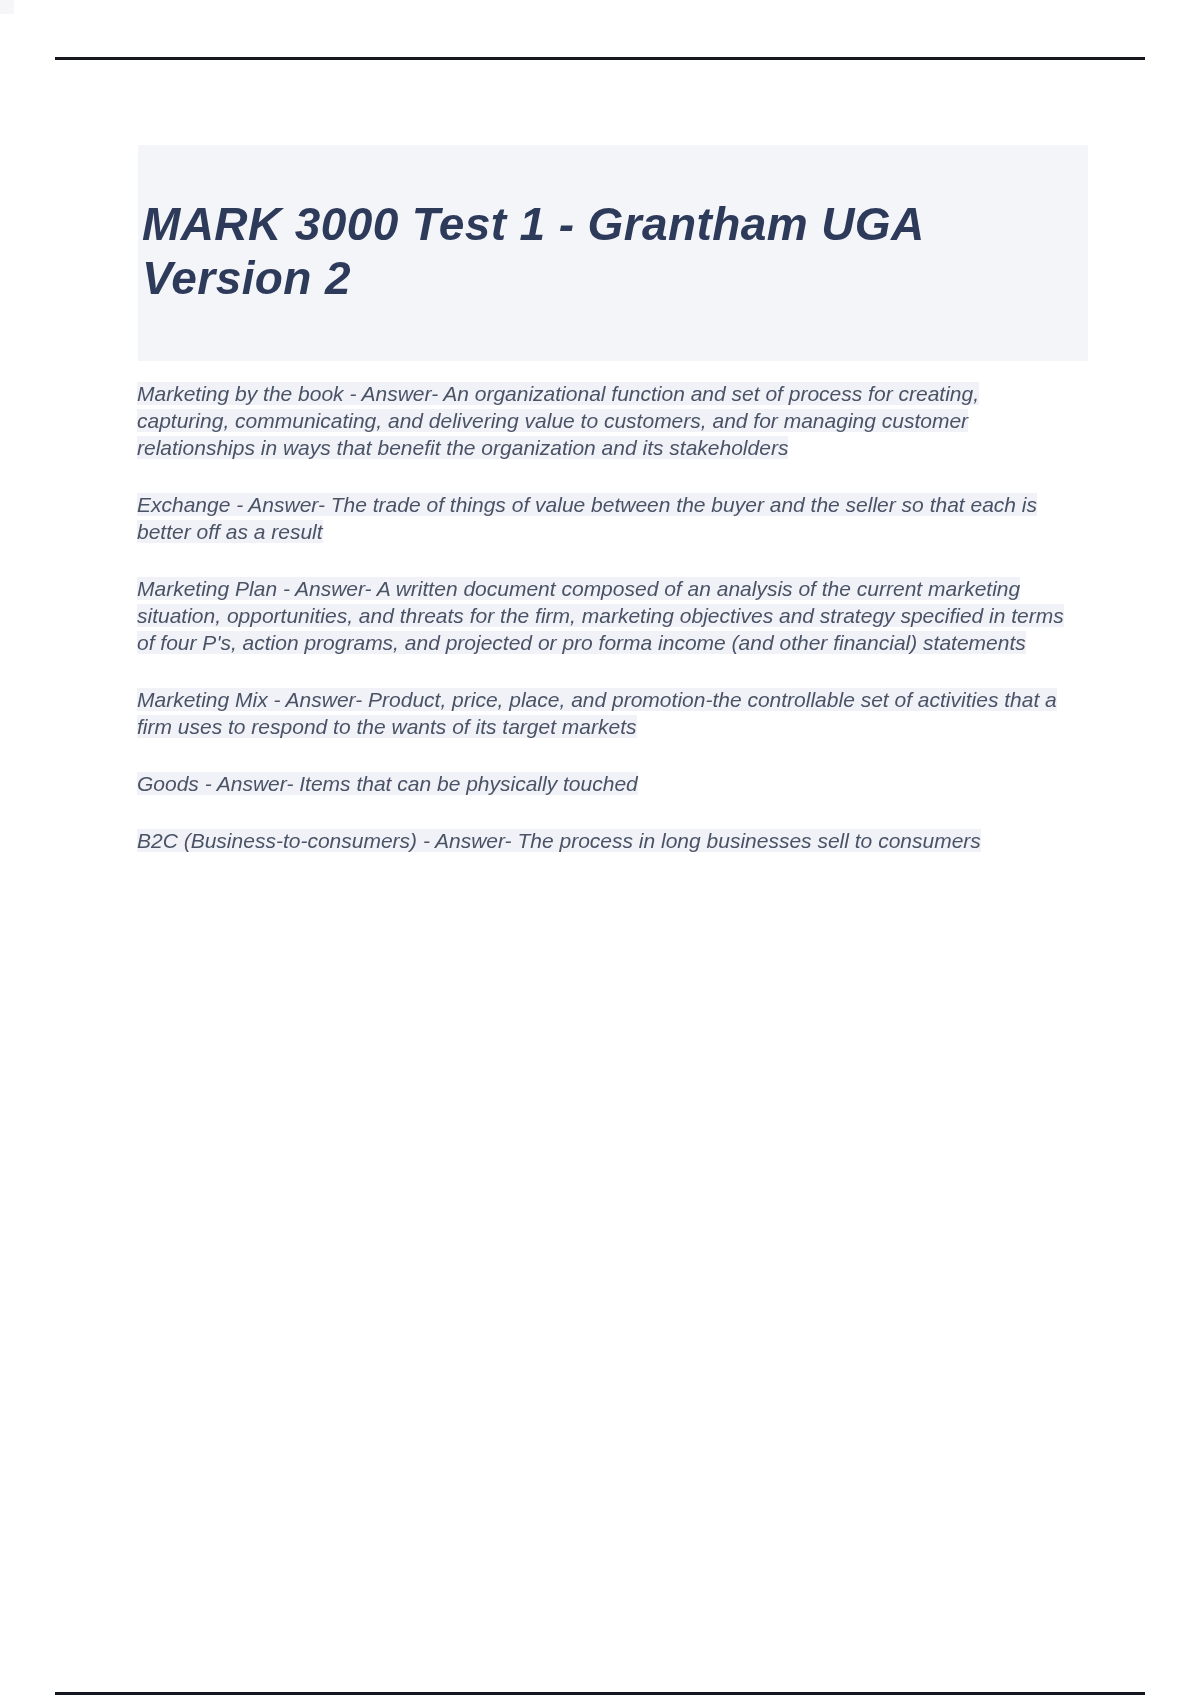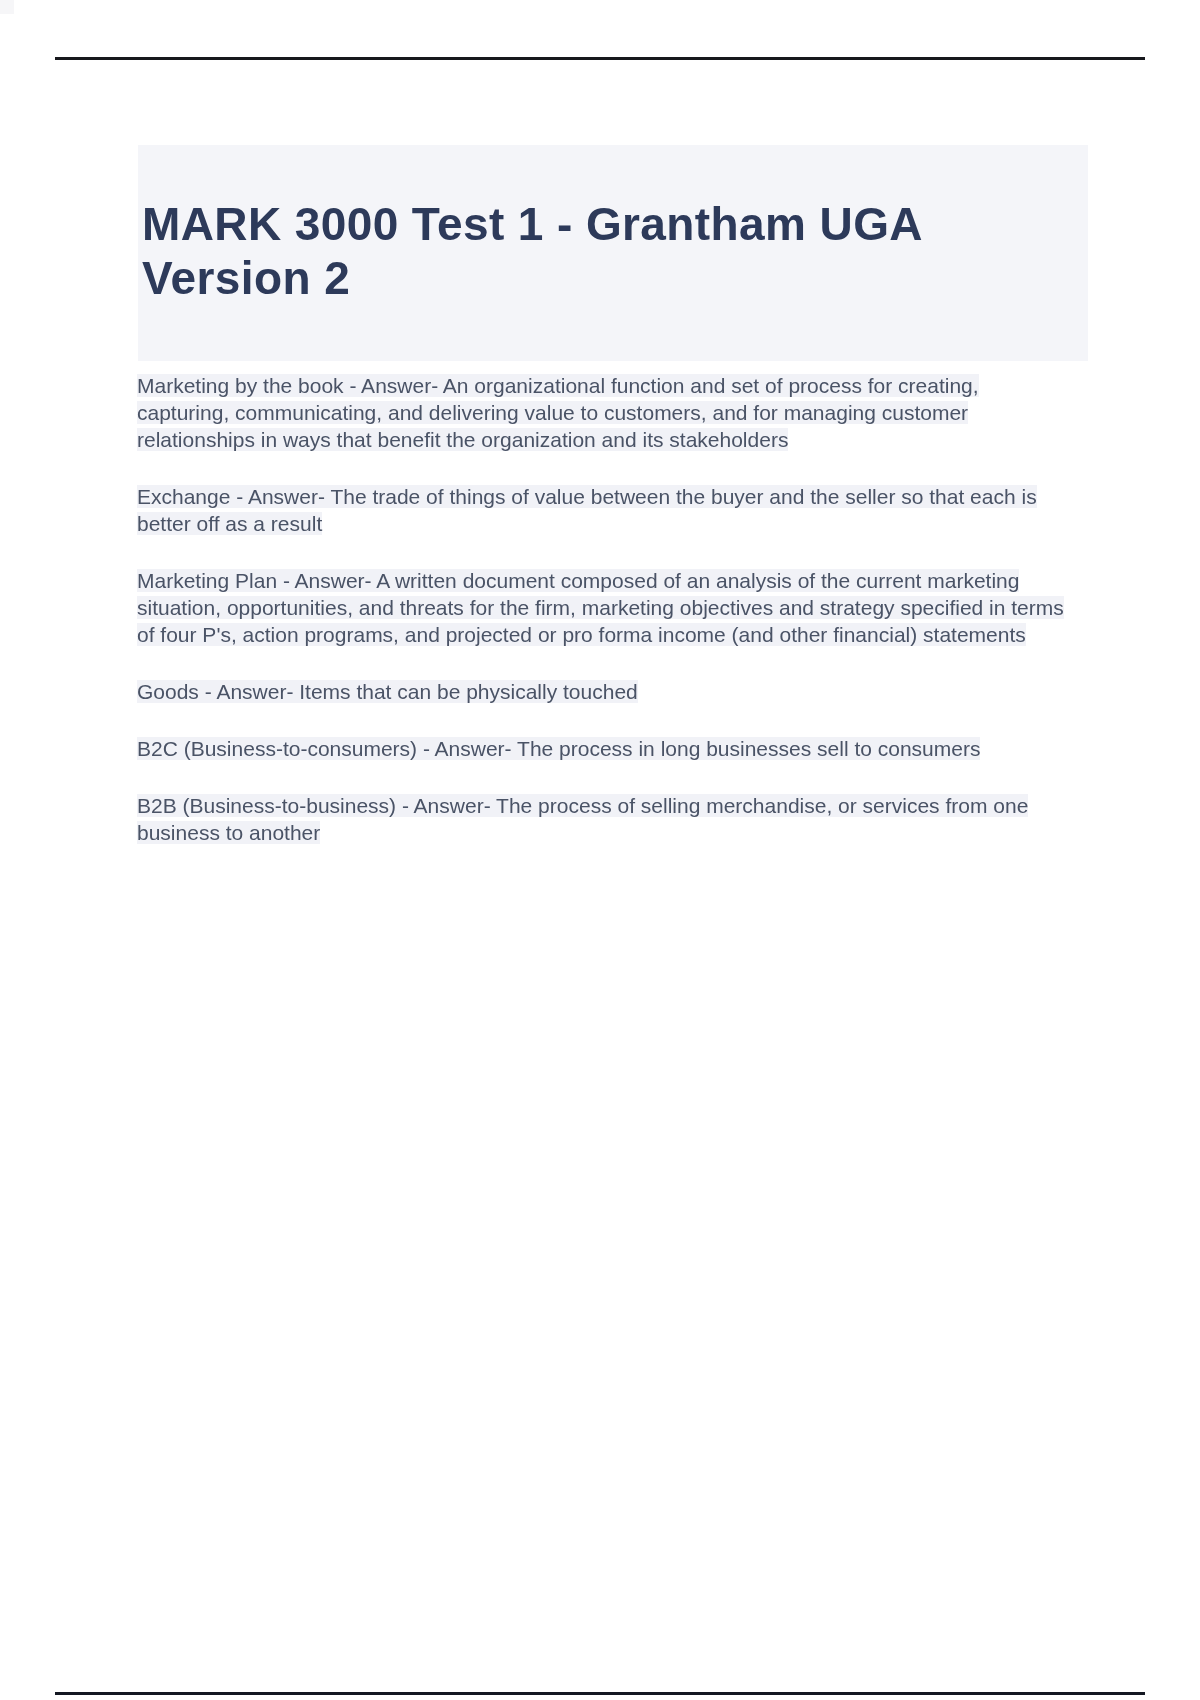--- a/index.html
+++ b/index.html
@@ -7,20 +7,21 @@
     padding: 0;
     background: #ffffff;
   }
   .page {
     position: relative;
     width: 1200px;
     height: 1700px;
     background: #ffffff;
     font-family: "Liberation Sans", sans-serif;
     overflow: hidden;
+    font-style: italic;
   }
   .corner-artifact {
     position: absolute;
     left: 0;
     top: 0;
     width: 14px;
     height: 14px;
     background: #f6f6f8;
   }
   .rule {
@@ -54,21 +55,21 @@
   .document-body {
     position: absolute;
     left: 137px;
     top: 364px;
     width: 938px;
     font-size: 21px;
     line-height: 27px;
     color: #4a5366;
   }
   .document-body p {
-    margin: 8px 0 30px 0;
+    margin: 16px 0 30px 0;
     white-space: pre-line;
   }
   .hl {
     background: #f1f2f7;
   }
 </style>
 </head>
 <body>
 
 <div class="page">
@@ -79,20 +80,20 @@
 
   <div class="title-block">
     <h1 class="page-title">MARK 3000 Test 1 - Grantham UGA
 Version 2</h1>
   </div>
 
   <div class="document-body">
     <p><span class="hl">Marketing by the book - Answer- An organizational function and set of process for creating, capturing, communicating, and delivering value to customers, and for managing customer relationships in ways that benefit the organization and its stakeholders</span></p>
     <p><span class="hl">Exchange - Answer- The trade of things of value between the buyer and the seller so that each is better off as a result</span></p>
     <p><span class="hl">Marketing Plan - Answer- A written document composed of an analysis of the current marketing situation, opportunities, and threats for the firm, marketing objectives and strategy specified in terms of four P's, action programs, and projected or pro forma income (and other financial) statements</span></p>
+    <p><span class="hl">Marketing Mix - Answer- Product, price, place, and promotion-the controllable set of activities that a firm uses to respond to the wants of its target markets</span></p>
     <p><span class="hl">Goods - Answer- Items that can be physically touched</span></p>
     <p><span class="hl">B2C (Business-to-consumers) - Answer- The process in long businesses sell to consumers</span></p>
-    <p><span class="hl">B2B (Business-to-business) - Answer- The process of selling merchandise, or services from one business to another</span></p>
   </div>
 
   <div class="rule bottom"></div>
 
 </div>
 
 </body></html>

